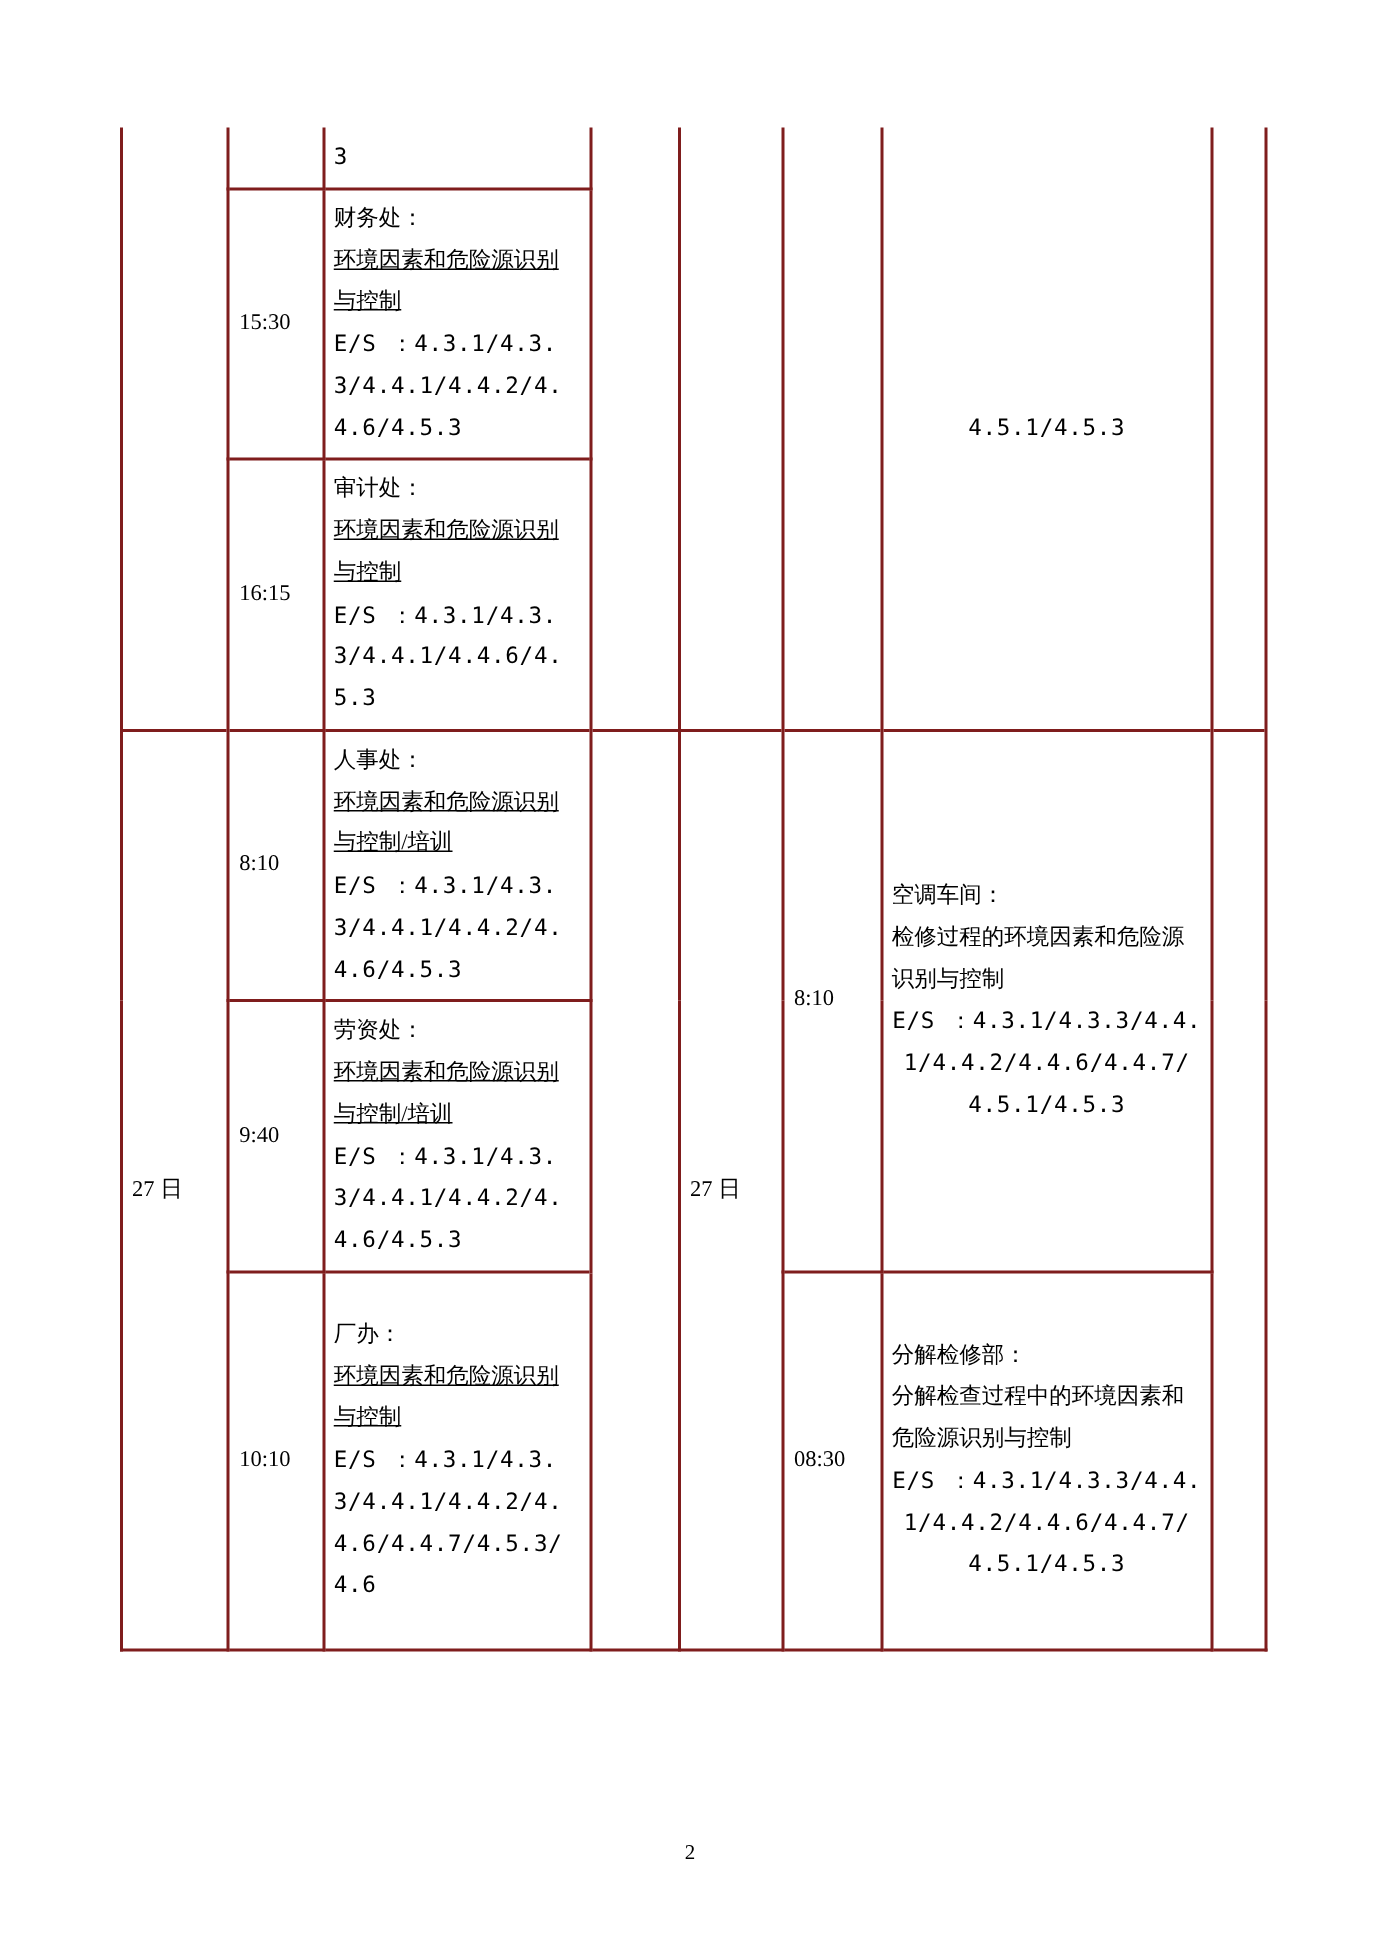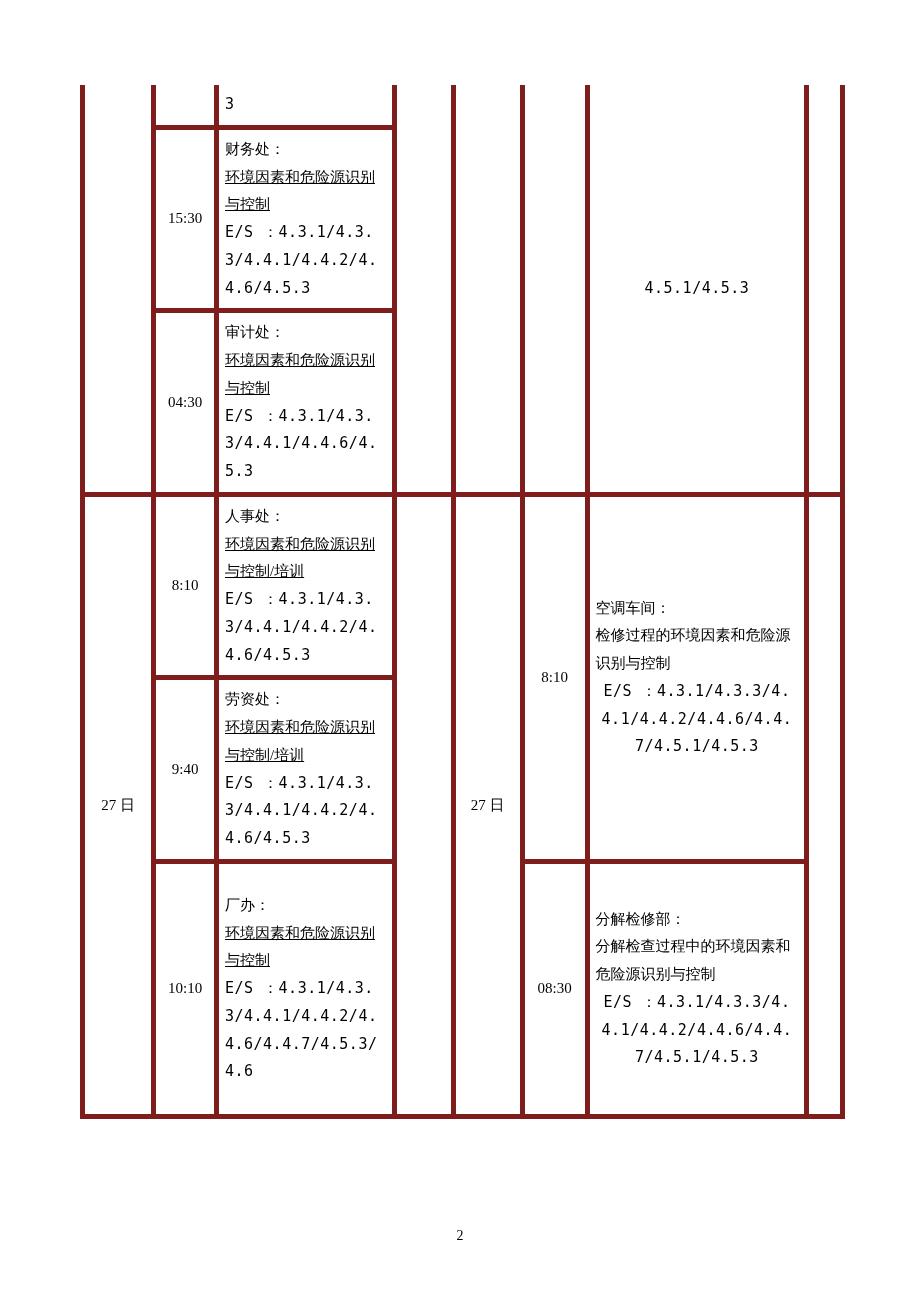--- a/index.html
+++ b/index.html
@@ -15,38 +15,38 @@
     padding: 85px 75px 0 80px;
     font-family: "SimSun", "宋体", serif;
     color: #000;
   }
   table {
     border-collapse: collapse;
     width: 100%;
     table-layout: fixed;
   }
   td {
-    border: 5px solid #7f1d1d;
+    border: 2px solid #7f1d1d;
     vertical-align: middle;
     padding: 6px 6px;
     font-size: 15px;
     line-height: 1.85;
     word-break: break-all;
   }
   col.day   { width: 68px; }
   col.time  { width: 60px; }
   col.desc  { width: 170px; }
   col.gap   { width: 56px; }
   col.day2  { width: 66px; }
   col.time2 { width: 62px; }
   col.desc2{ width: 210px; }
   col.last  { width: 34px; }
 
   td.day, td.time, td.day2, td.time2 {
-    text-align: center;
+    text-align: left;
     font-family: "SimSun", "宋体", serif;
   }
   td.desc, td.desc2 {
     text-align: left;
   }
   .ref {
     font-family: "SimSun", "宋体", monospace;
     letter-spacing: 0.5px;
   }
   td.no-top    { border-top: none; }
@@ -103,21 +103,21 @@
     <tr>
       <td class="time">15:30</td>
       <td class="desc">
         <span class="title">财务处：</span>
         <span class="sub">环境因素和危险源识别与控制</span>
         <span class="ref">E/S ：4.3.1/4.3.3/4.4.1/4.4.2/4.4.6/4.5.3</span>
       </td>
     </tr>
 
     <tr>
-      <td class="time">04:30</td>
+      <td class="time">16:15</td>
       <td class="desc">
         <span class="title">审计处：</span>
         <span class="sub">环境因素和危险源识别与控制</span>
         <span class="ref">E/S ：4.3.1/4.3.3/4.4.1/4.4.6/4.5.3</span>
       </td>
     </tr>
 
     <tr>
       <td class="day" rowspan="3">27 日</td>
       <td class="time">8:10</td>

